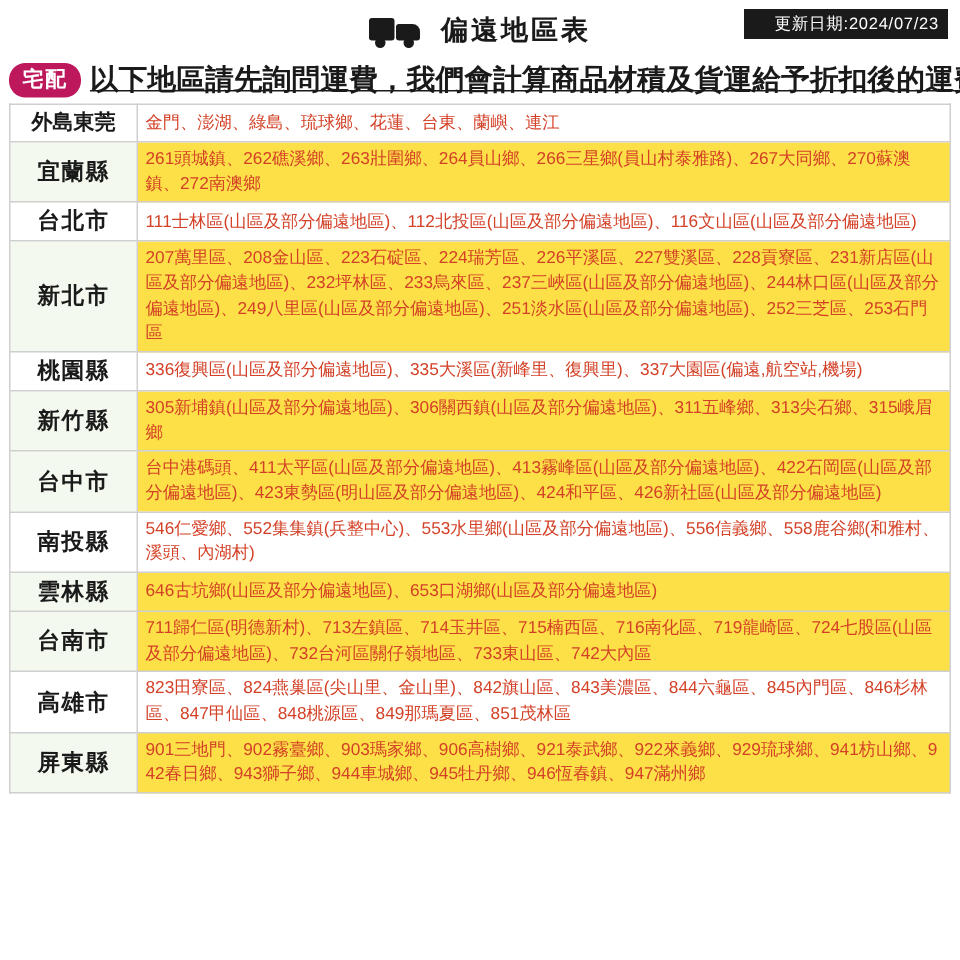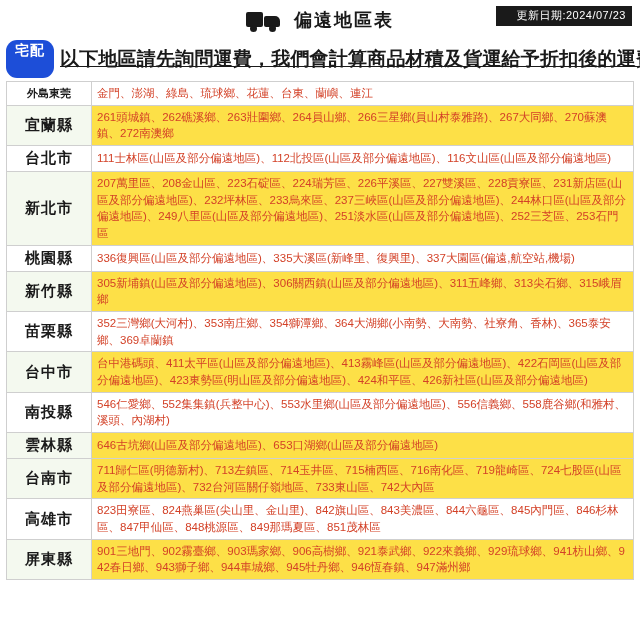--- a/index.html
+++ b/index.html
@@ -85,25 +85,25 @@
 
   
   .notice-row {
     display: flex;
     align-items: center;
     gap: 6px;
     margin-top: 2px;
     margin-bottom: 3px;
   }
   .badge {
-    background: #1d4ed8;
+    background: #be185d;
     color: #ffffff;
     font-size: 14px;
     font-weight: bold;
-    padding: 2px 9px 18px 9px;
+    padding: 2px 9px 3px 9px;
     border-radius: 11px;
     letter-spacing: 1px;
     white-space: nowrap;
     text-align: center;
   }
   .notice-text {
     font-size: 19px;
     font-weight: bold;
     color: #1a1a1a;
     letter-spacing: 0.2px;
@@ -127,21 +127,21 @@
     width: 74px;
     text-align: center;
     font-size: 15px;
     font-weight: bold;
     color: #1a1a1a;
     background: #ffffff;
     letter-spacing: 1px;
     white-space: nowrap;
   }
   td.region.small {
-    font-size: 11px;
+    font-size: 14px;
     letter-spacing: 0;
     margin-left: 20px;
   }
   td.areas {
     font-size: 11.5px;
     line-height: 1.45;
     color: #d34127;
     word-break: break-all;
   }
   tr.alt td.areas { background: #fde047; }
@@ -199,24 +199,20 @@
         <td class="areas">207萬里區、208金山區、223石碇區、224瑞芳區、226平溪區、227雙溪區、228貢寮區、231新店區(山區及部分偏遠地區)、232坪林區、233烏來區、237三峽區(山區及部分偏遠地區)、244林口區(山區及部分偏遠地區)、249八里區(山區及部分偏遠地區)、251淡水區(山區及部分偏遠地區)、252三芝區、253石門區</td>
       </tr>
       <tr>
         <td class="region">桃園縣</td>
         <td class="areas">336復興區(山區及部分偏遠地區)、335大溪區(新峰里、復興里)、337大園區(偏遠,航空站,機場)</td>
       </tr>
       <tr class="alt">
         <td class="region">新竹縣</td>
         <td class="areas">305新埔鎮(山區及部分偏遠地區)、306關西鎮(山區及部分偏遠地區)、311五峰鄉、313尖石鄉、315峨眉鄉</td>
       </tr>
-      <tr>
-        <td class="region">苗栗縣</td>
-        <td class="areas">352三灣鄉(大河村)、353南庄鄉、354獅潭鄉、364大湖鄉(小南勢、大南勢、社寮角、香林)、365泰安鄉、369卓蘭鎮</td>
-      </tr>
       <tr class="alt">
         <td class="region">台中市</td>
         <td class="areas">台中港碼頭、411太平區(山區及部分偏遠地區)、413霧峰區(山區及部分偏遠地區)、422石岡區(山區及部分偏遠地區)、423東勢區(明山區及部分偏遠地區)、424和平區、426新社區(山區及部分偏遠地區)</td>
       </tr>
       <tr>
         <td class="region">南投縣</td>
         <td class="areas">546仁愛鄉、552集集鎮(兵整中心)、553水里鄉(山區及部分偏遠地區)、556信義鄉、558鹿谷鄉(和雅村、溪頭、內湖村)</td>
       </tr>
       <tr class="alt">
         <td class="region">雲林縣</td>

